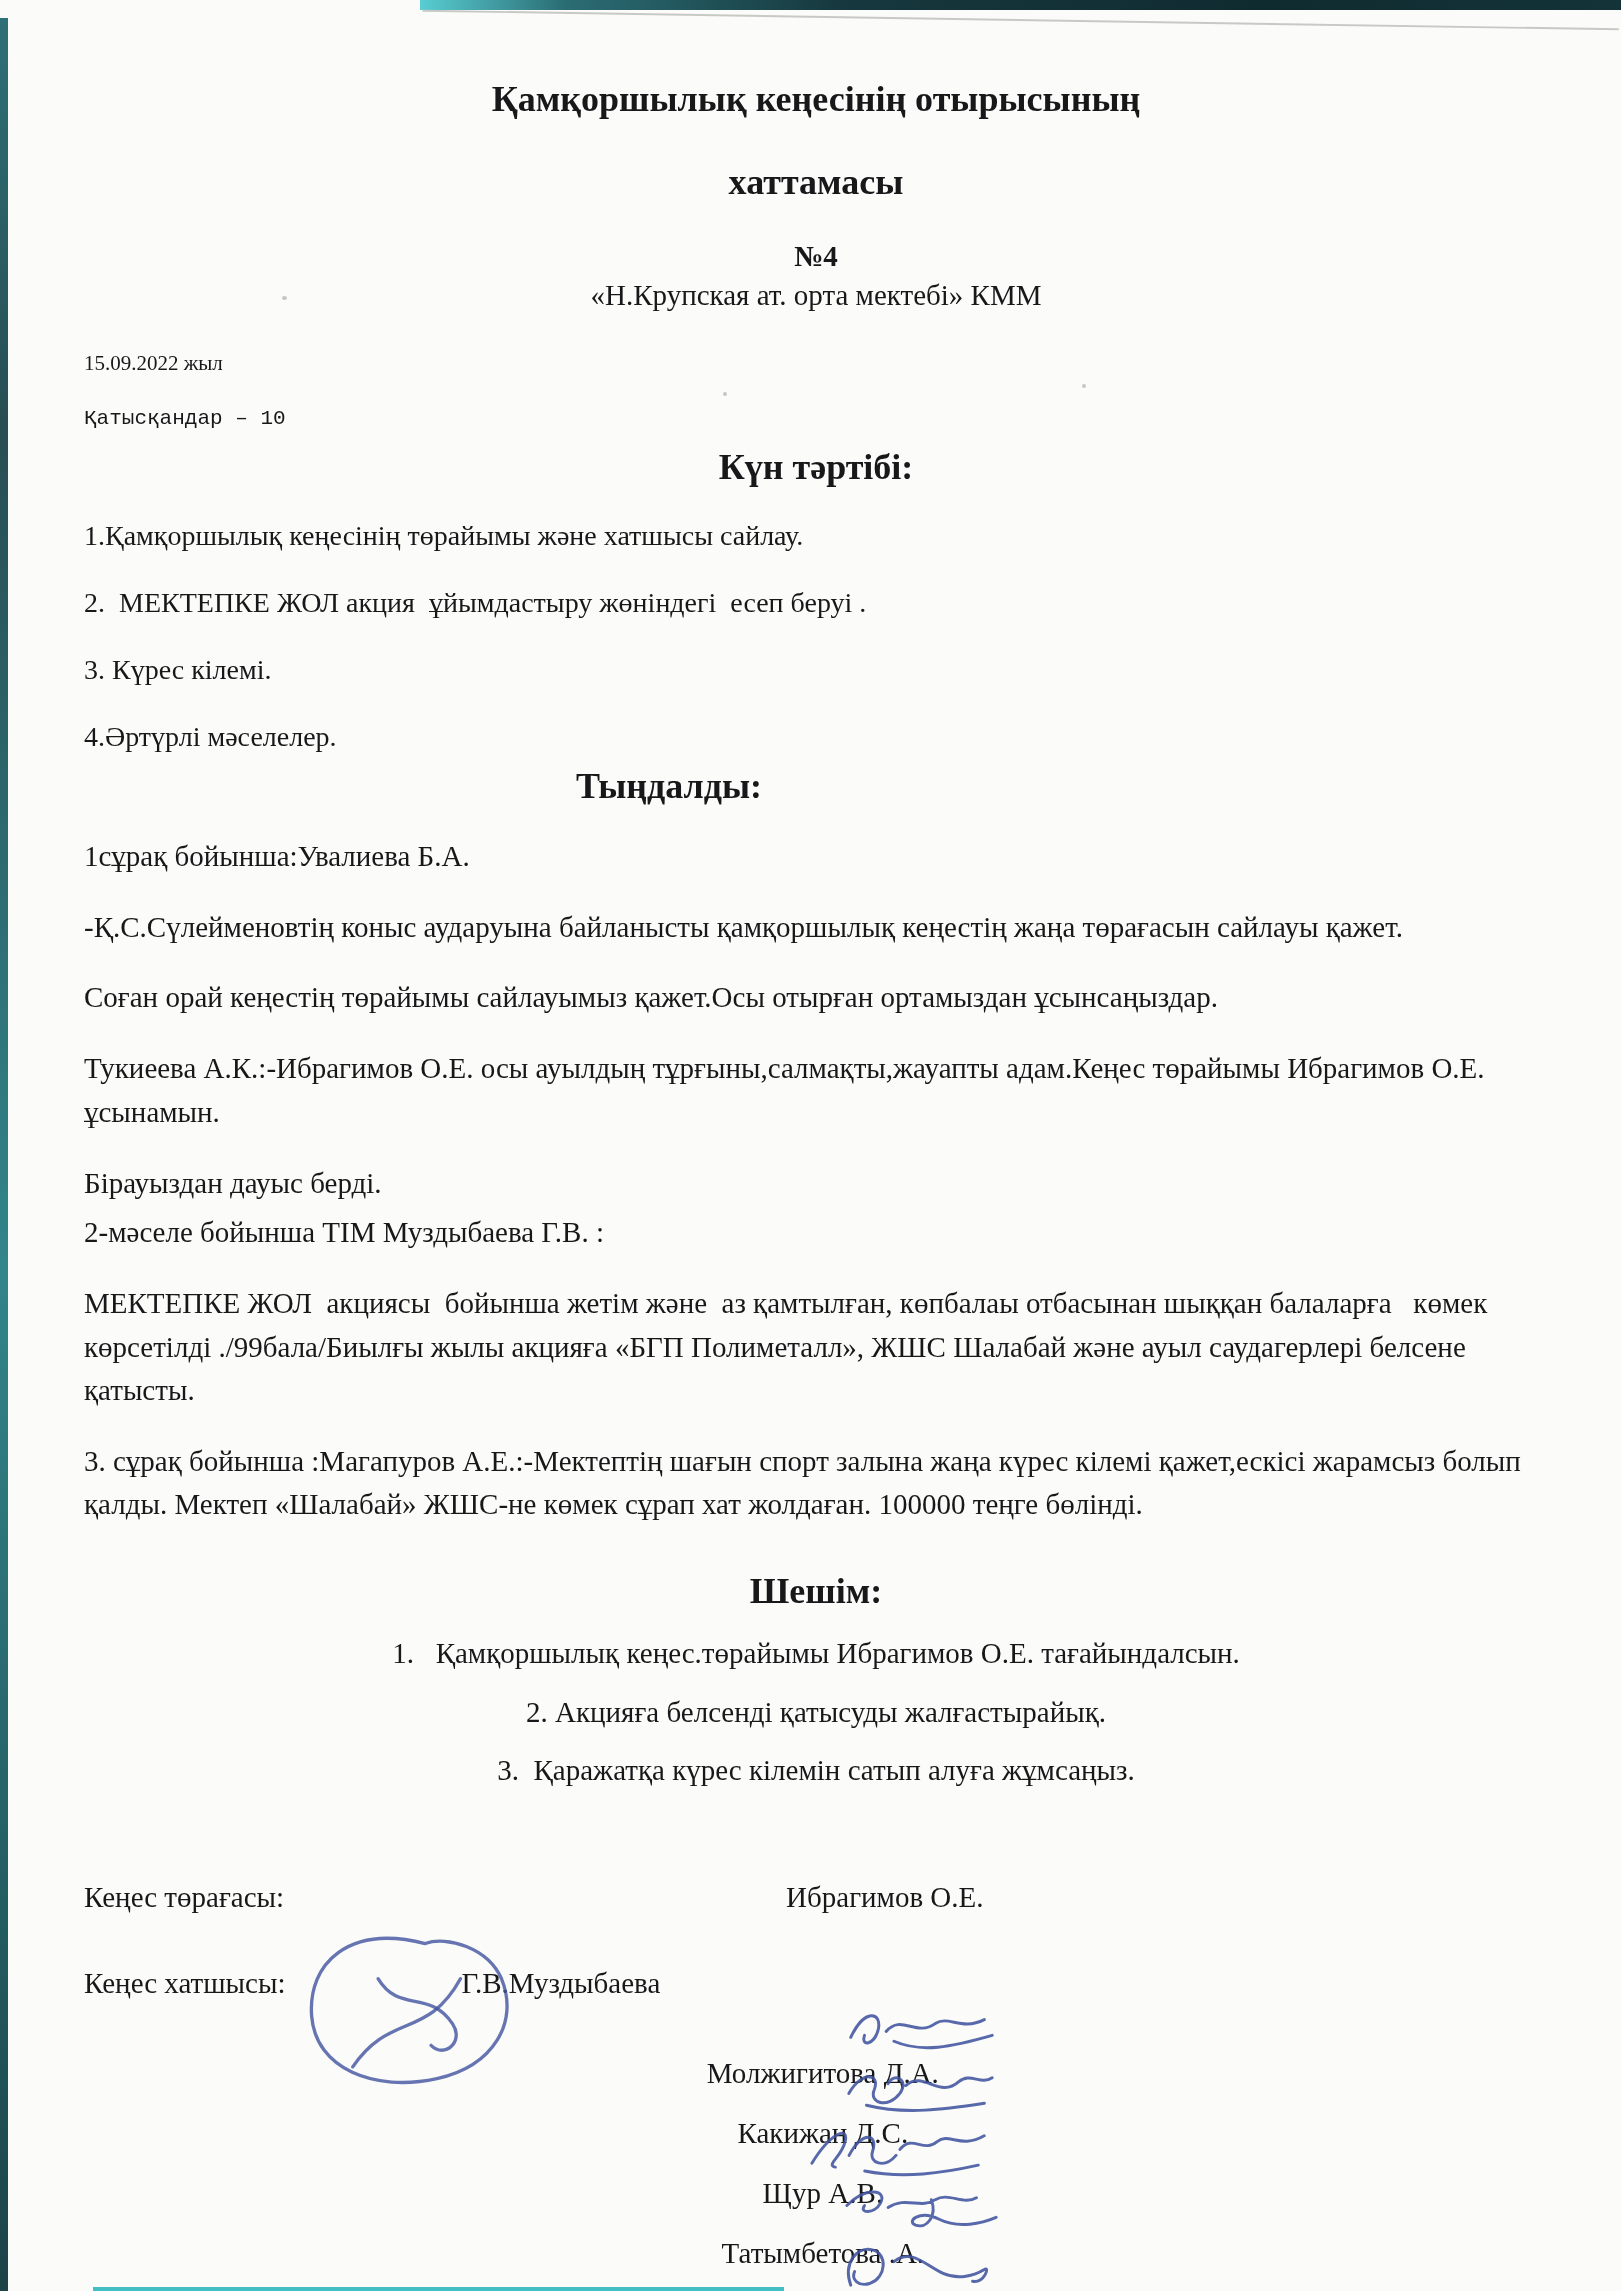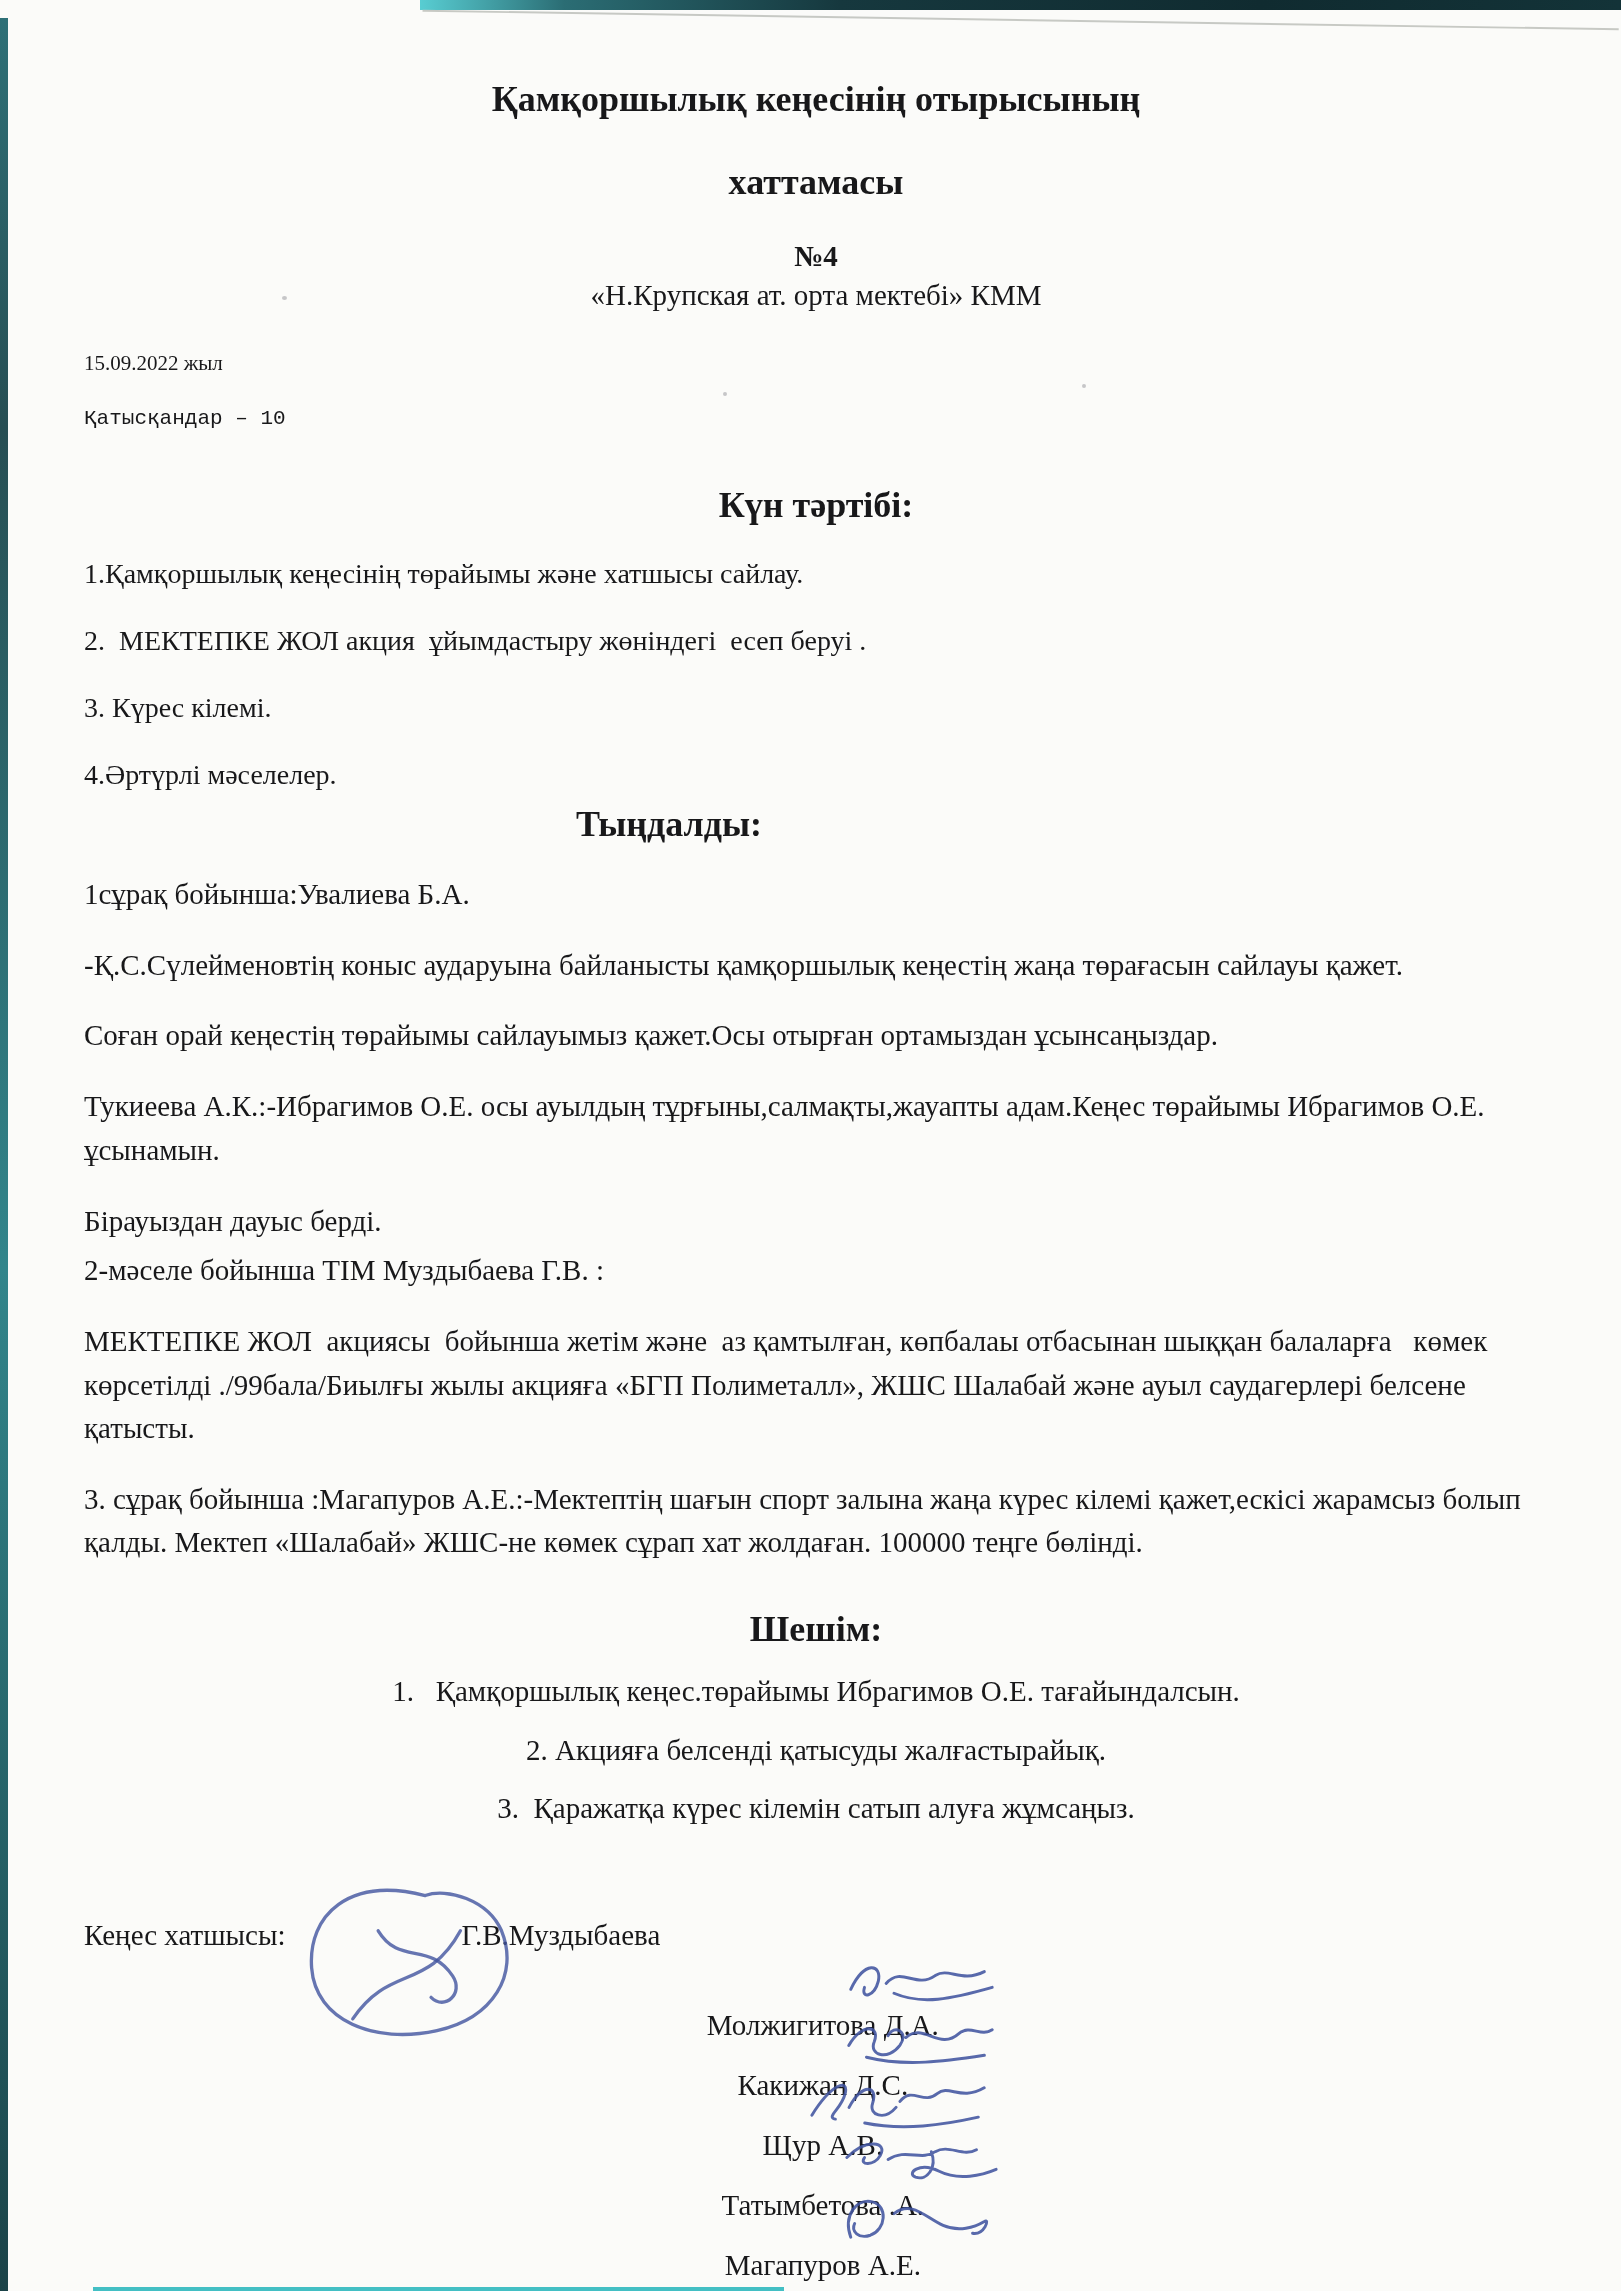--- a/index.html
+++ b/index.html
@@ -34,21 +34,21 @@
     width:1621px;
   }
   .center{text-align:center;}
   h1,h2{font-size:36px;margin:0;font-weight:bold;}
   .title1{margin-top:27.4px;}
   .title2{margin-top:41px;}
   .numline{margin-top:37px;font-size:29px;}
   .orgline{margin-top:5.9px;font-size:29px;font-weight:normal;text-align:center;}
   .meta{font-size:21px;margin-top:39px;white-space:pre-wrap;}
   .meta.second{margin-top:31px;font-family:Liberation Mono, monospace;}
-  .h-agenda{margin-top:54px;font-family:Liberation Serif, serif;}
+  .h-agenda{margin-top:16px;font-family:Liberation Serif, serif;}
   .agenda p{font-size:28px;margin:29px 0 0 0;white-space:pre-wrap;line-height:1.35;}
   .h-heard{margin-top:9.8px;transform:translateX(-147px);}
   .heard p{font-size:29px;margin:27.4px 0 0 0;white-space:pre-wrap;line-height:1.5;}
   .heard p.tight{margin-top:5.9px;}
   .h-decision{margin-top:43px;}
   .decisions p{font-size:29px;margin:25.5px 0 0 0;text-align:center;white-space:pre-wrap;}
   .sig-block{margin-top:94px;position:relative;font-size:29px;}
   .row{display:flex;align-items:center;position:relative;}
   .row-chair .name{margin-left:502px;}
   .row-secretary{margin-top:53px;}
@@ -106,20 +106,24 @@
 
   <h2 class="center h-decision">Шешім:</h2>
   <div class="decisions">
     <p>1.   Қамқоршылық кеңес.төрайымы Ибрагимов О.Е. тағайындалсын.</p>
     <p>2. Акцияға белсенді қатысуды жалғастырайық.</p>
     <p>3.  Қаражатқа күрес кілемін сатып алуға жұмсаңыз.</p>
   </div>
 
   <div class="sig-block">
 
+    <div class="row row-chair">
+      <span class="label">Кеңес төрағасы:</span>
+      <span class="name">Ибрагимов О.Е.</span>
+    </div>
 
     <div class="row row-secretary">
       <span class="label">Кеңес хатшысы:</span>
       <svg class="big-sig" width="245" height="186" viewBox="0 0 250 190">
         <path d="M140,22 C62,2 20,42 24,96 C28,150 88,174 152,160 C210,147 236,102 218,58 C204,26 162,14 140,22"></path>
         <path d="M66,148 C104,92 142,120 176,58"></path>
         <path d="M92,58 C114,94 144,68 168,104 C180,122 160,140 146,126"></path>
       </svg>
       <span class="name">Г.В.Муздыбаева</span>
     </div>

